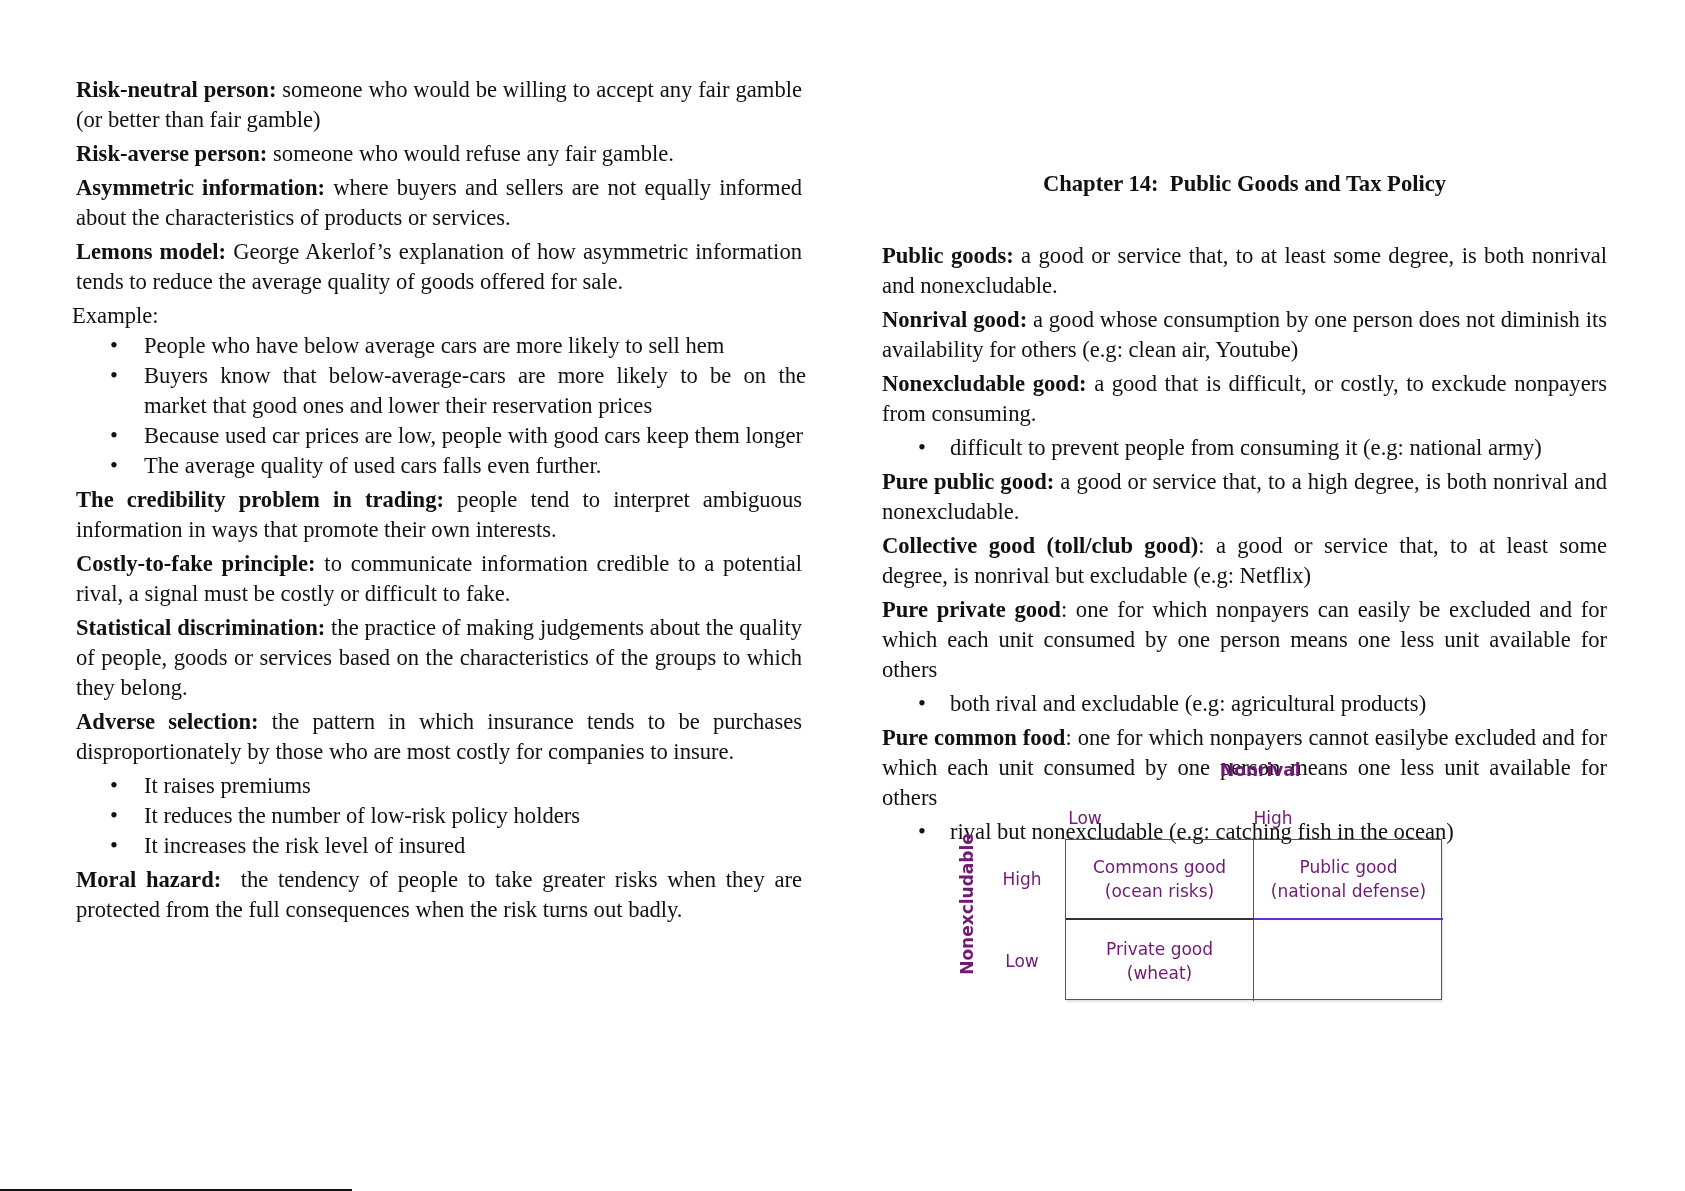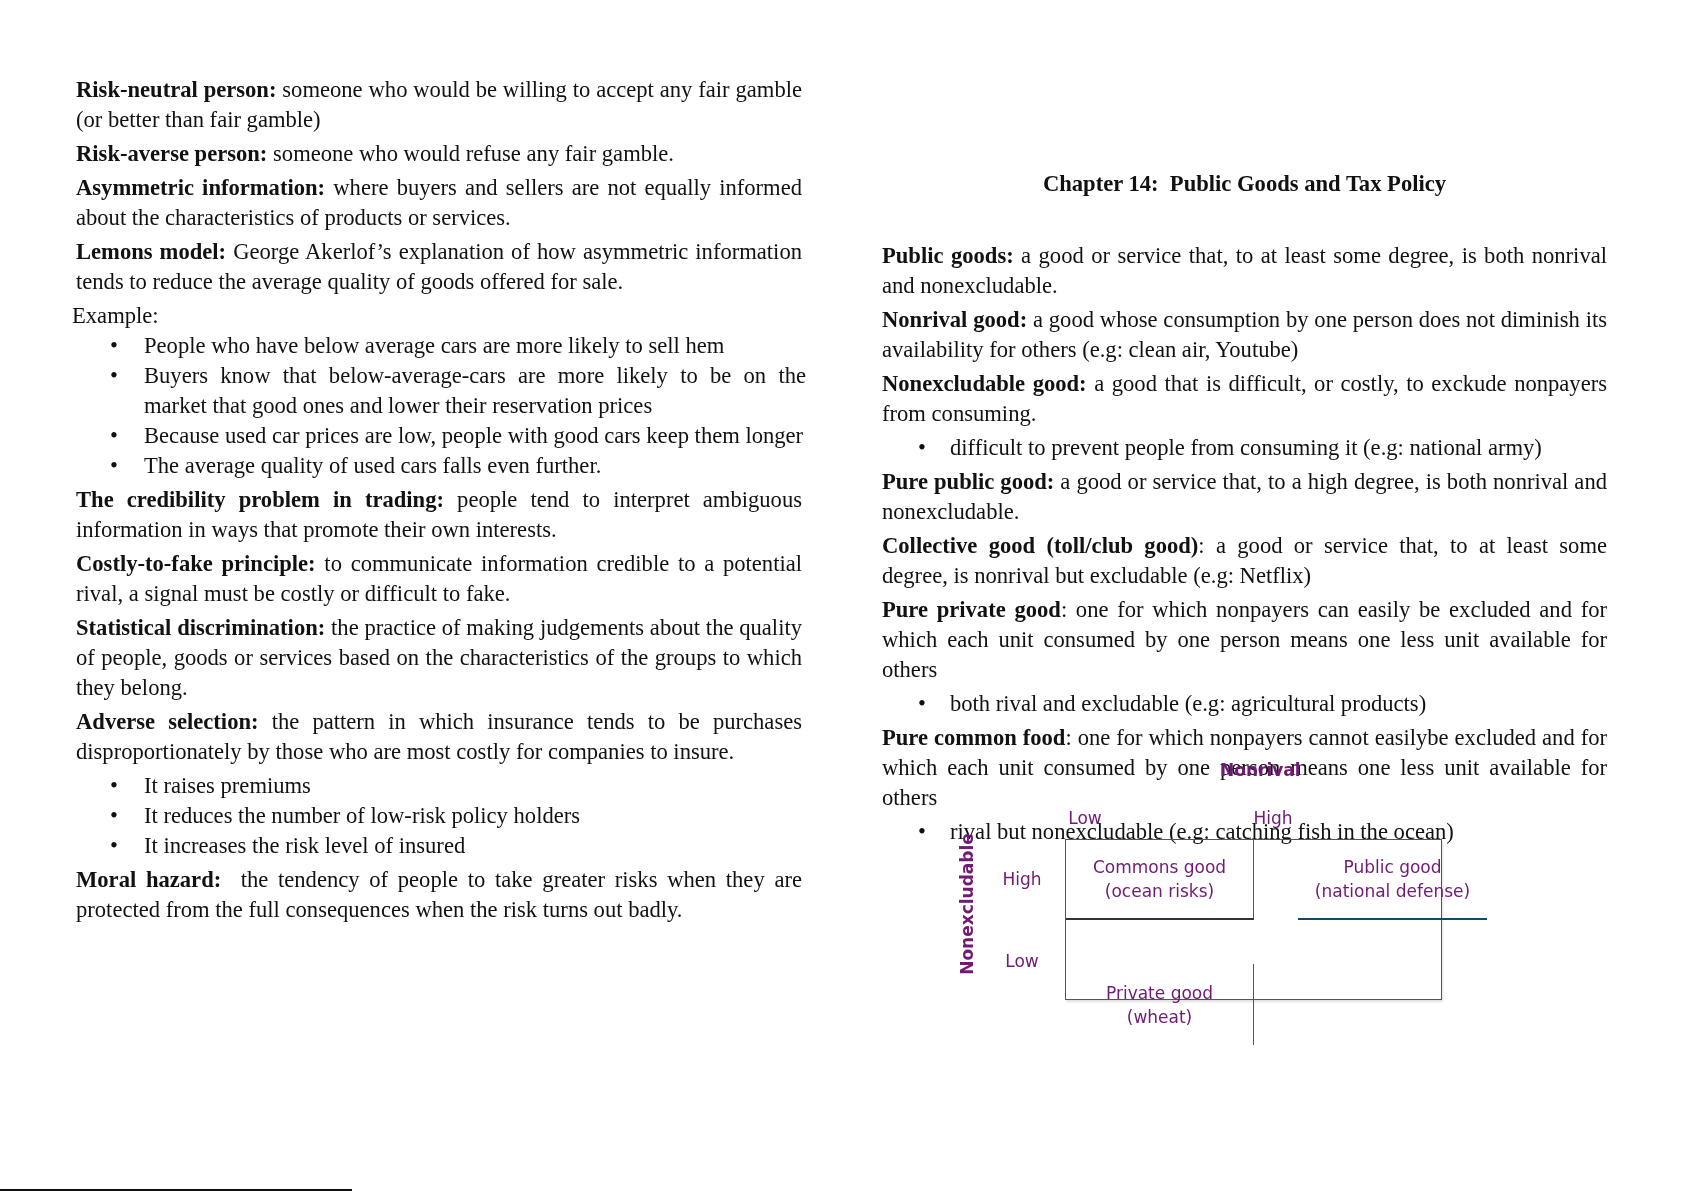--- a/index.html
+++ b/index.html
@@ -29,25 +29,25 @@
   .d-col-low { left:105px; }
   .d-col-high { left:293px; }
   .d-nonexcl { position:absolute; left:-38px; top:140px; width:170px; text-align:center;
                transform:rotate(-90deg); font-weight:bold; font-size:17px; }
   .d-row-label { position:absolute; left:72px; width:60px; text-align:center; font-size:17px; }
   .d-row-high { top:115px; }
   .d-row-low { top:197px; }
   .d-grid { position:absolute; left:145px; top:85px; width:377px; height:161px;
             border:1.5px solid #555; box-sizing:border-box;
             display:grid; grid-template-columns:188px 189px; grid-template-rows:80px 81px;
-            box-shadow:1px 2px 2px rgba(0,0,0,0.12);gap:44px; }
+            box-shadow:1px 2px 2px rgba(0,0,0,0.12); }
   .d-cell { display:flex; align-items:center; justify-content:center; text-align:center;
             font-size:17px; line-height:24px; padding:0 6px; box-sizing:border-box; }
   .d-cell.c1 { border-right:1.5px solid #555; border-bottom:2px solid #333; }
-  .d-cell.c2 { border-bottom:2px solid #0c4a6e; }
+  .d-cell.c2 { border-bottom:2px solid #6d28d9; }
   .d-cell.c3 { border-right:1.5px solid #555; }
   .footer-rule { position:absolute; left:0; top:1189px; width:352px; height:1.5px; background:#111; }
 </style>
 </head>
 <body>
 
 <div class="col col-left">
   <p class="para"><b>Risk-neutral person:</b><span> someone who would be willing to accept any fair gamble (or better than fair gamble)</span></p>
   <p class="para"><b>Risk-averse person:</b><span> someone who would refuse any fair gamble.</span></p>
   <p class="para"><b>Asymmetric information:</b><span> where buyers and sellers are not equally informed about the characteristics of products or services.</span></p>

